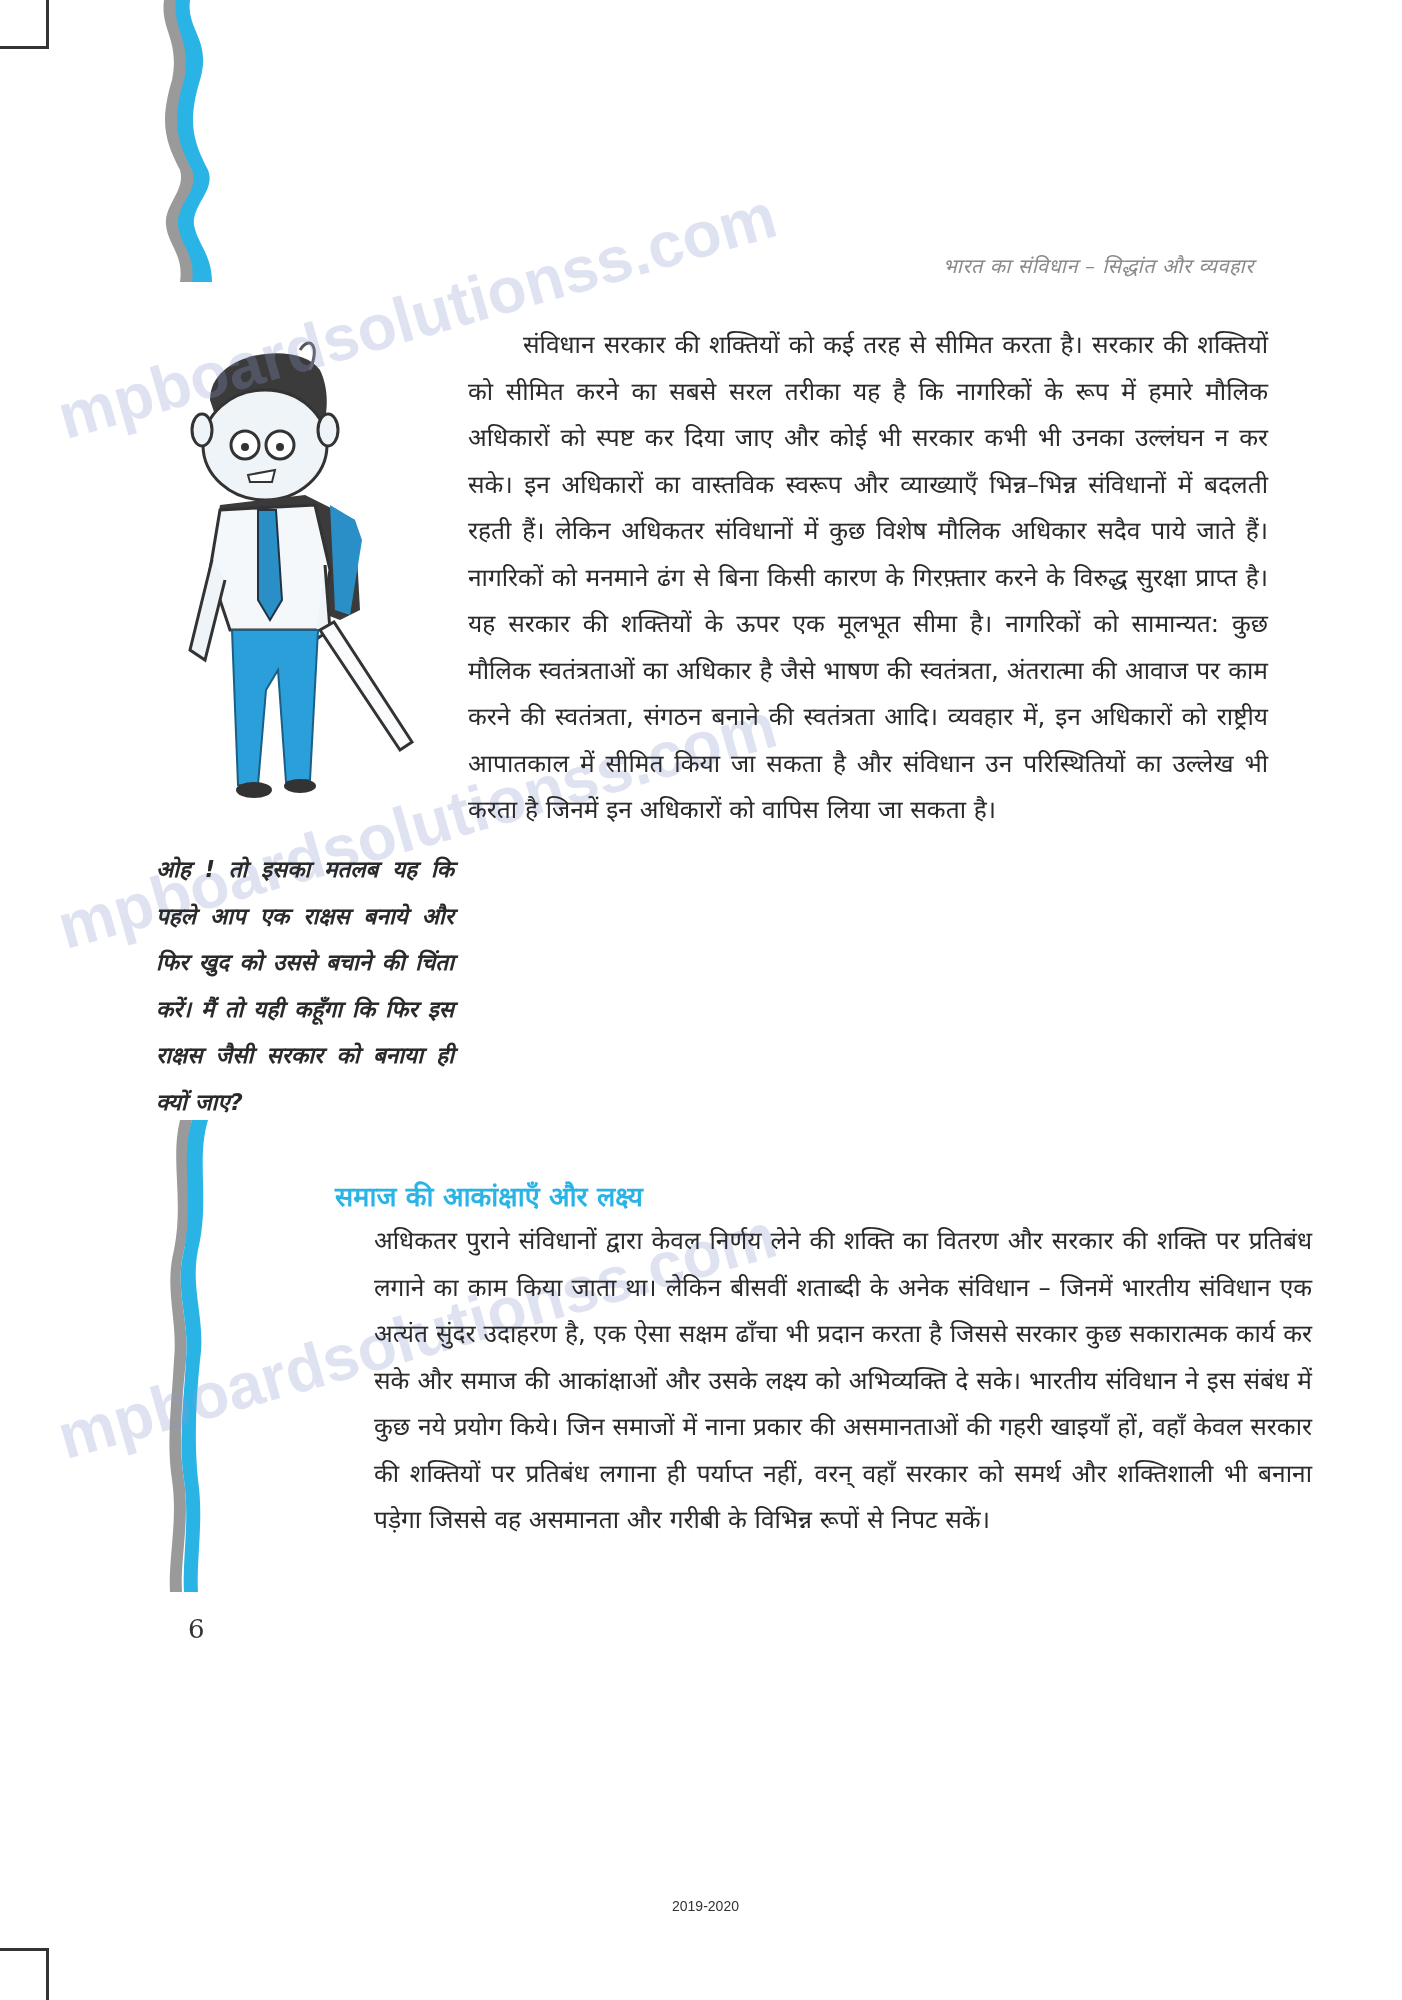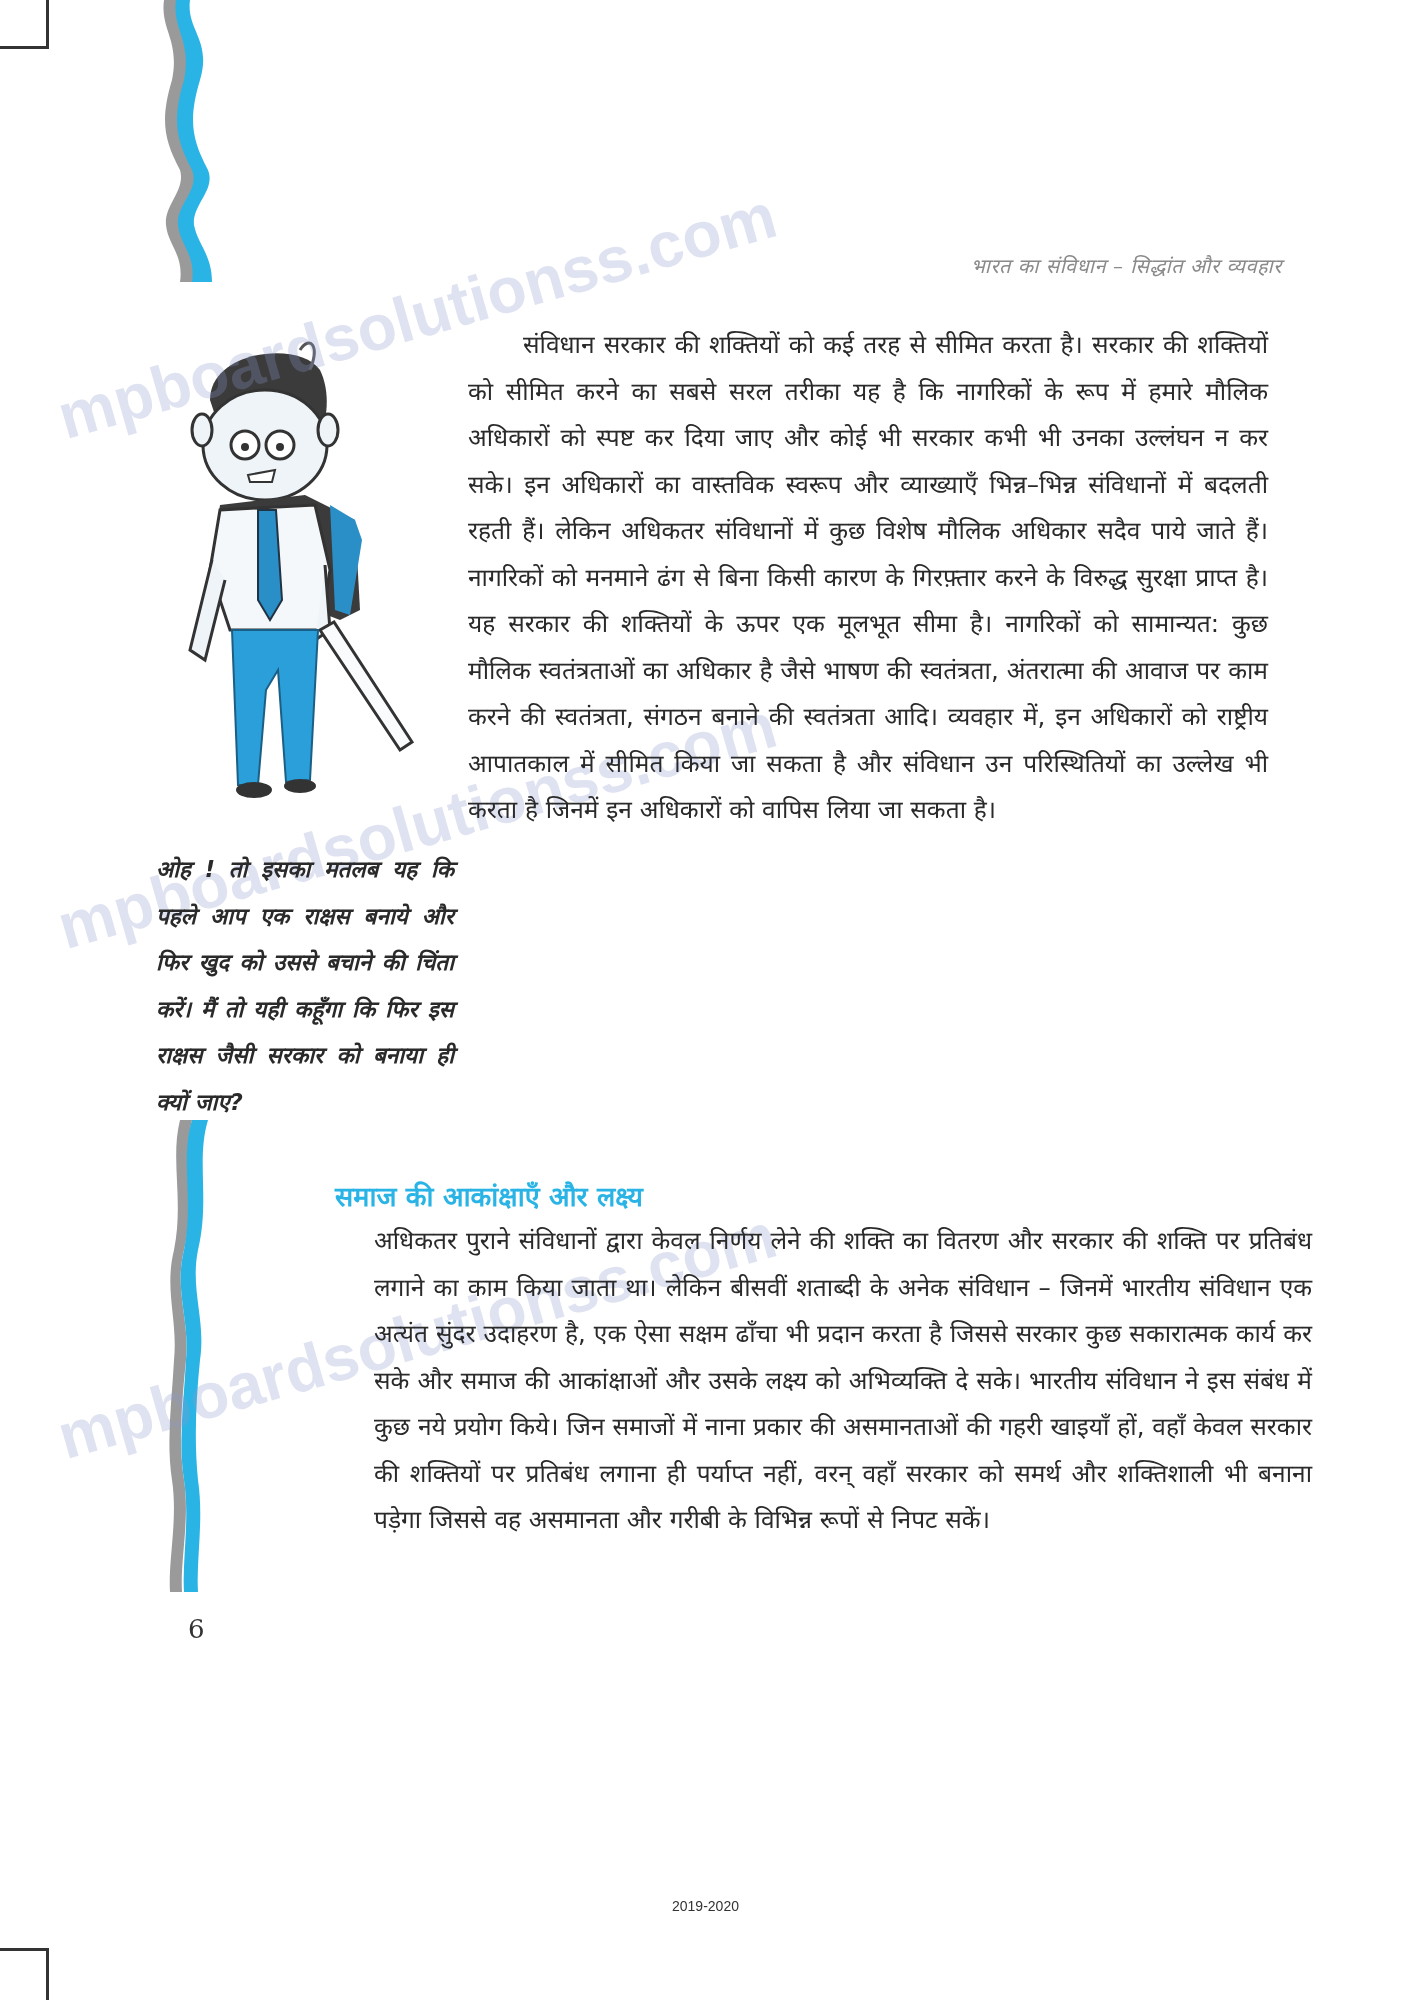--- a/index.html
+++ b/index.html
@@ -7,21 +7,21 @@
     width: 1402px; height: 2000px; position: relative; overflow: hidden;
     background: #ffffff; color: #2a2a2a;
     font-family: "DejaVu Sans", sans-serif;
   }
   .crop-mark { position: absolute; border-color: #333; border-style: solid; }
   .crop-tl { left: 0; top: 0; width: 46px; height: 46px; border-width: 0 3px 3px 0; }
   .crop-bl { left: 0; top: 1948px; width: 46px; height: 60px; border-width: 3px 3px 0 0; }
 
   .wave { position: absolute; }
   .running-head {
-    position: absolute; left: 882px; top: 252px; width: 400px; text-align: right;
+    position: absolute; left: 854px; top: 252px; width: 400px; text-align: right;
     font-size: 20px; font-style: italic; color: #8a8a8a; letter-spacing: 0.5px;
   }
   .watermark {
     position: absolute; font-family: "Liberation Sans", sans-serif; font-weight: bold;
     color: rgba(140,150,200,0.28); white-space: nowrap; pointer-events: none;
     transform-origin: left bottom;
   }
   .col-main { position: absolute; left: 468px; width: 800px; }
   .para { margin: 0; font-size: 24.5px; line-height: 46.5px; text-align: justify; }
   .para.bold { font-weight: bold; color: #1f1f1f; }

